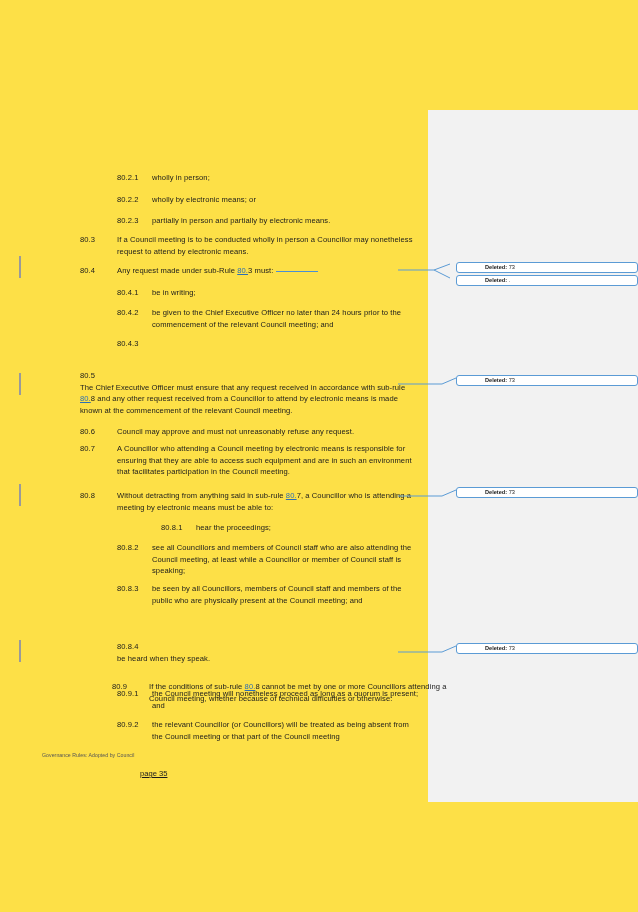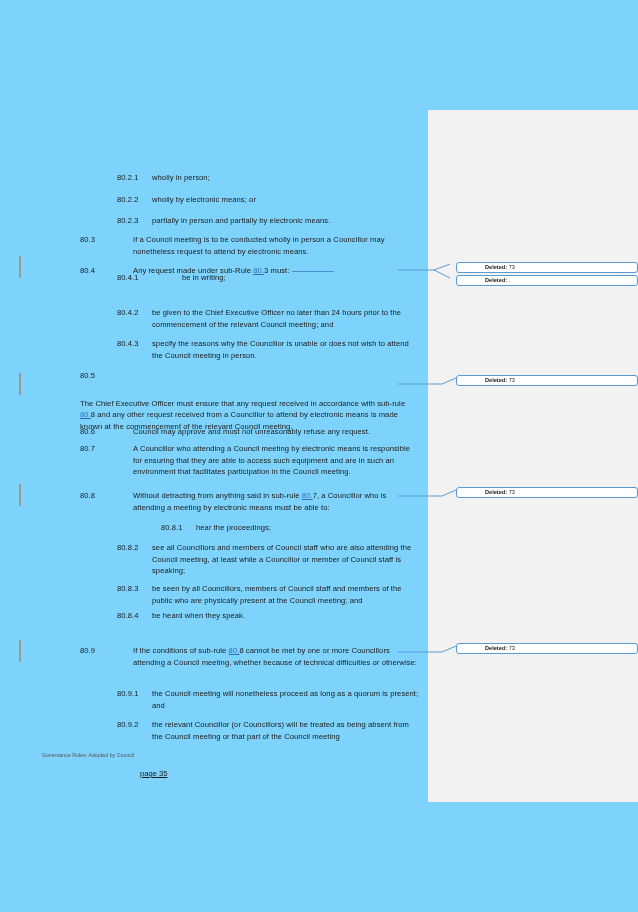--- a/index.html
+++ b/index.html
@@ -14,21 +14,21 @@
     font-family: "Liberation Sans", sans-serif;
     overflow: hidden;
   }
 
   
   #page {
     position: absolute;
     left: 0; top: 0;
     width: 638px;
     height: 912px;
-    background: #7dd3fc;
+    background: #fde047;
   }
 
   
   #markup-margin {
     position: absolute;
     left: 428px;
     top: 110px;
     width: 210px;
     height: 692px;
     background: #f2f2f2;
@@ -63,21 +63,21 @@
   }
   .clause .num {
     flex: 0 0 auto;
     text-align: left;
   }
   .clause .txt {
     flex: 1 1 auto;
   }
 
   
-  .lvl1 { left: 80px; width: 340px; gap: 16px; }
+  .lvl1 { left: 80px; width: 340px; }
   .lvl1 .num { width: 37px; }
 
   
   .lvl2 { left: 117px; width: 303px; }
   .lvl2 .num { width: 35px; }
 
   
   .ins {
     color: #2c6fb5;
     text-decoration: underline;
@@ -174,33 +174,32 @@
     <div class="clause lvl1" style="top:234px;">
       <span class="num">80.3</span>
       <span class="txt">If a Council meeting is to be conducted wholly in person a Councillor may nonetheless request to attend by electronic means.</span>
     </div>
 
     <div class="clause lvl1" style="top:265px;">
       <span class="num">80.4</span>
       <span class="txt"><span>Any request made under sub-Rule </span><span class="ins">80.</span><span>3 must:</span><span class="ins-rule" style="width:42px;"></span></span>
     </div>
 
-    <div class="clause lvl2" style="top:272px;gap:30px;">
+    <div class="clause lvl2" style="top:287px;">
       <span class="num">80.4.1</span>
       <span class="txt">be in writing;</span>
     </div>
 
     <div class="clause lvl2" style="top:307px;">
       <span class="num">80.4.2</span>
       <span class="txt">be given to the Chief Executive Officer no later than 24 hours prior to the commencement of the relevant Council meeting; and</span>
     </div>
 
     <div class="clause lvl2" style="top:338px;">
       <span class="num">80.4.3</span>
-      <span class="txt">specify the reasons why the Councillor is unable or does not wish to attend the Council meeting in person.</span>
     </div>
 
     <div class="clause lvl1" style="top:370px;flex-direction:column;">
       <span class="num">80.5</span>
       <span class="txt"><span>The Chief Executive Officer must ensure that any request received in accordance with sub-rule </span><span class="ins">80.</span><span>8 and any other request received from a Councillor to attend by electronic means is made known at the commencement of the relevant Council meeting.</span></span>
     </div>
 
     <div class="clause lvl1" style="top:426px;">
       <span class="num">80.6</span>
       <span class="txt">Council may approve and must not unreasonably refuse any request.</span>
@@ -224,26 +223,26 @@
     <div class="clause lvl2" style="top:542px;">
       <span class="num">80.8.2</span>
       <span class="txt">see all Councillors and members of Council staff who are also attending the Council meeting, at least while a Councillor or member of Council staff is speaking;</span>
     </div>
 
     <div class="clause lvl2" style="top:583px;">
       <span class="num">80.8.3</span>
       <span class="txt">be seen by all Councillors, members of Council staff and members of the public who are physically present at the Council meeting; and</span>
     </div>
 
-    <div class="clause lvl2" style="top:610px;">
+    <div class="clause lvl2" style="top:641px;flex-direction:column;">
       <span class="num">80.8.4</span>
       <span class="txt">be heard when they speak.</span>
     </div>
 
-    <div class="clause lvl1" style="top:645px;">
+    <div class="clause lvl1" style="top:681px;margin-left:32px;">
       <span class="num">80.9</span>
       <span class="txt"><span>If the conditions of sub-rule </span><span class="ins">80.</span><span>8 cannot be met by one or more Councillors attending a Council meeting, whether because of technical difficulties or otherwise:</span></span>
     </div>
 
     <div class="clause lvl2" style="top:688px;">
       <span class="num">80.9.1</span>
       <span class="txt">the Council meeting will nonetheless proceed as long as a quorum is present; and</span>
     </div>
 
     <div class="clause lvl2" style="top:719px;">

